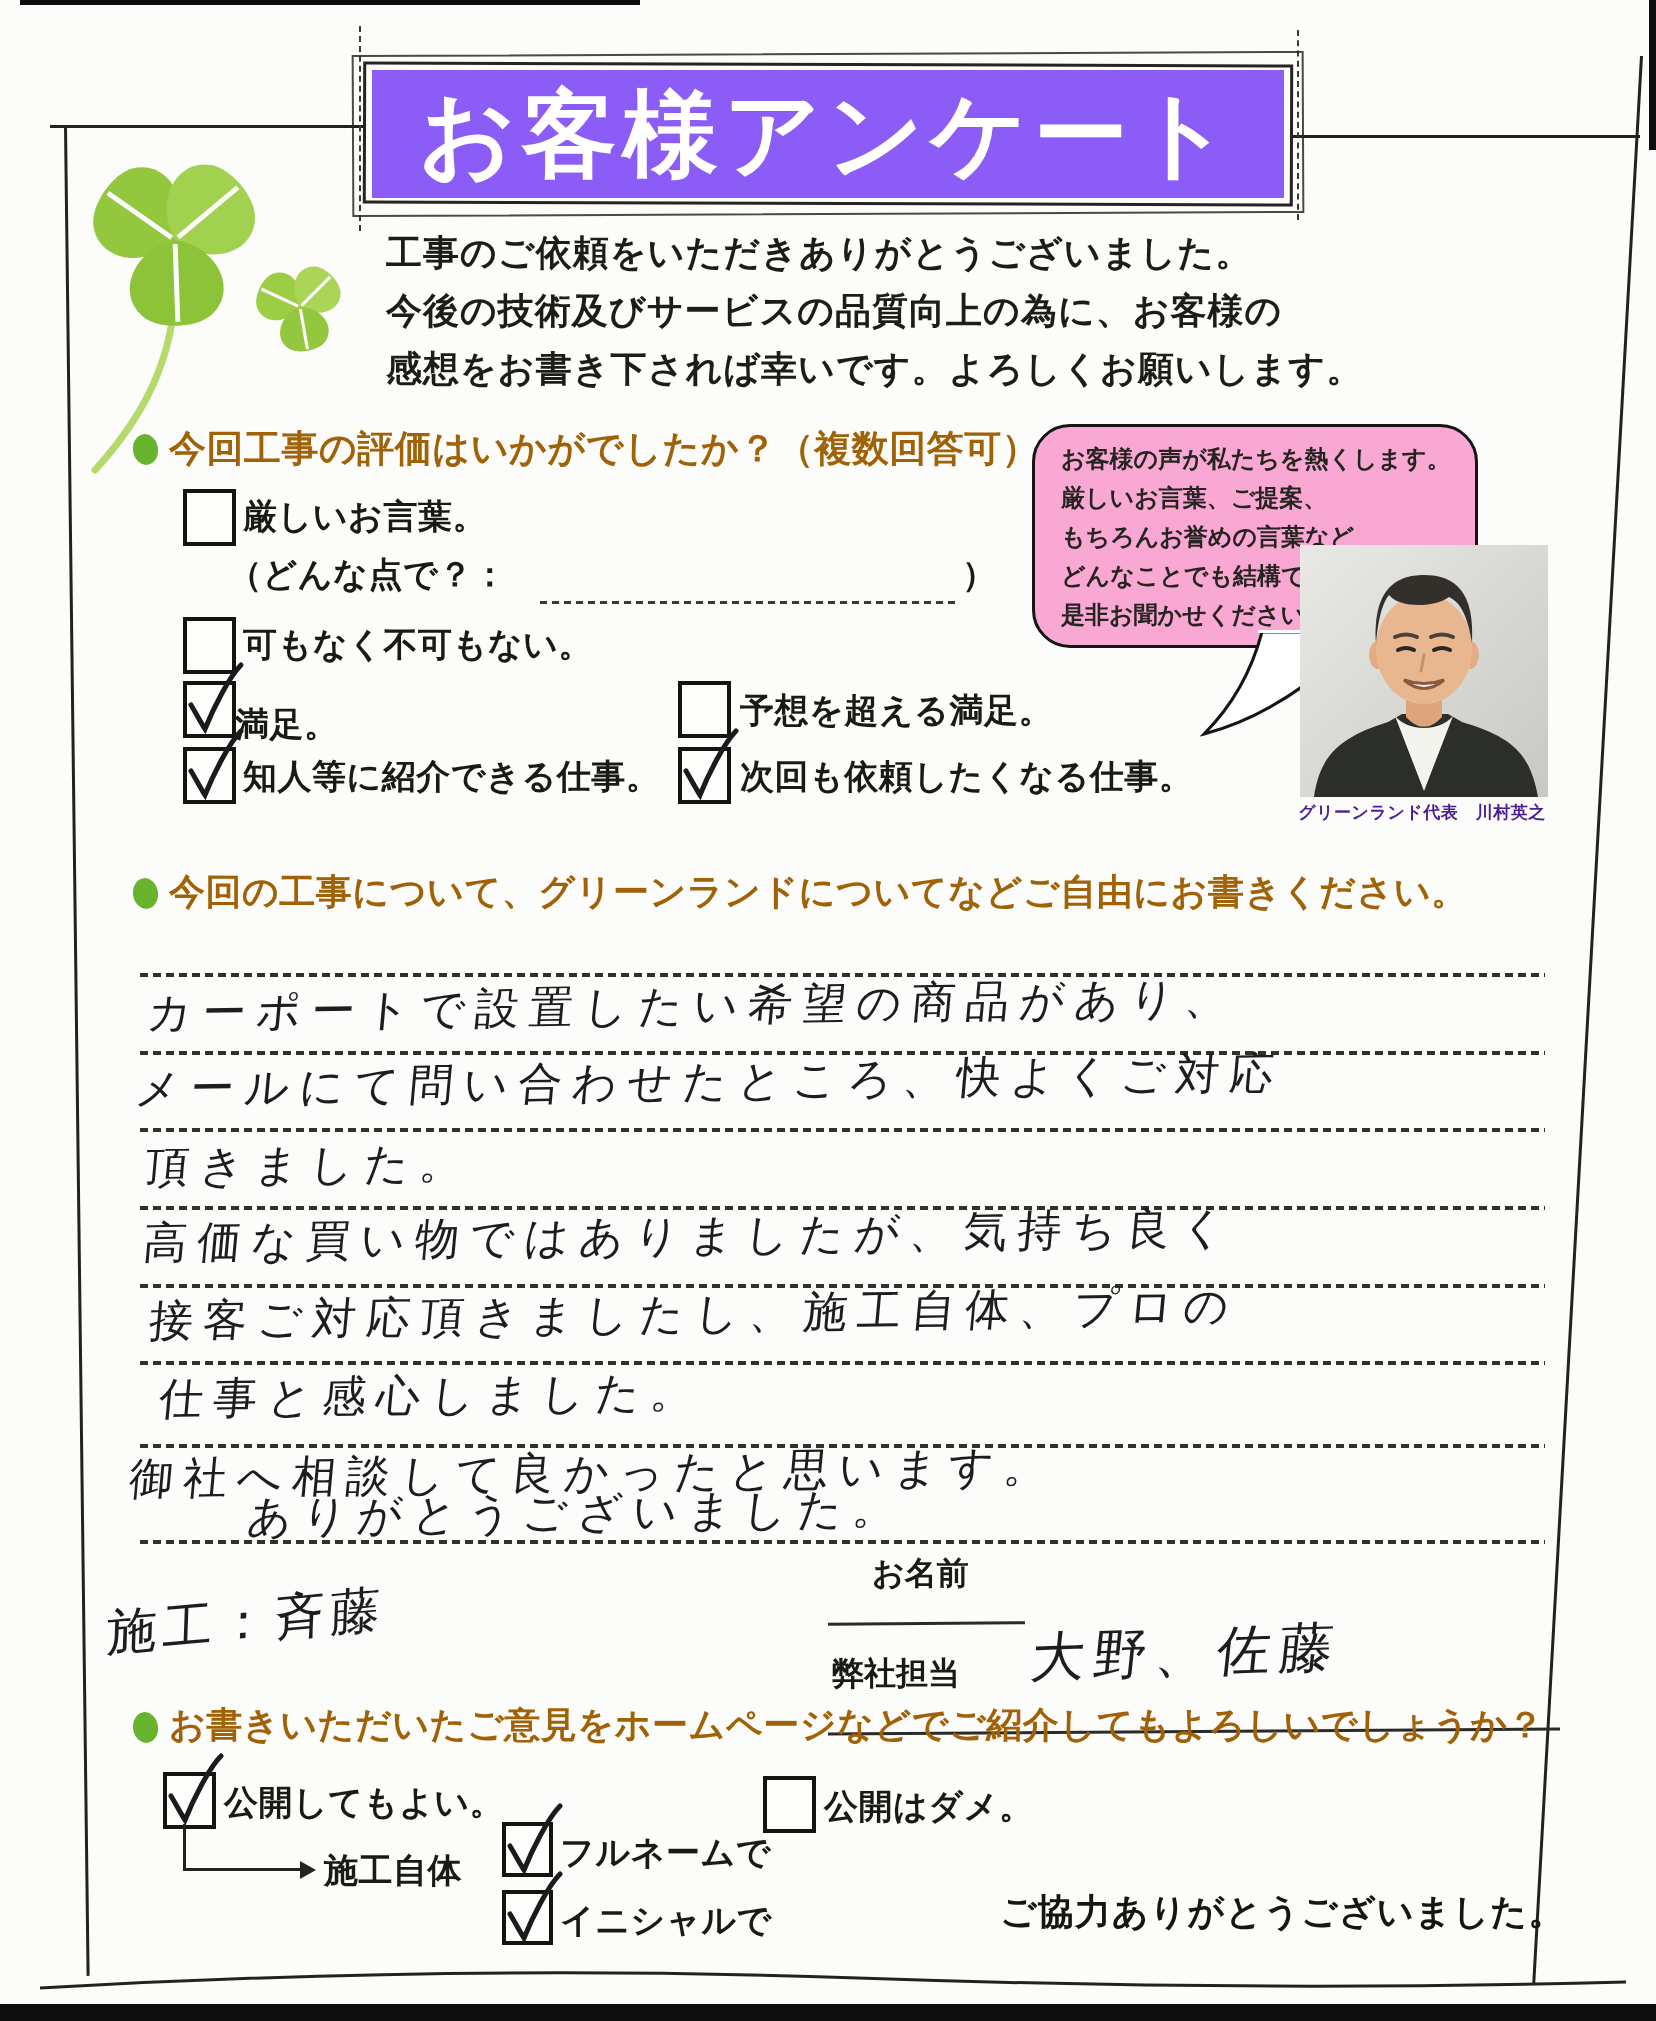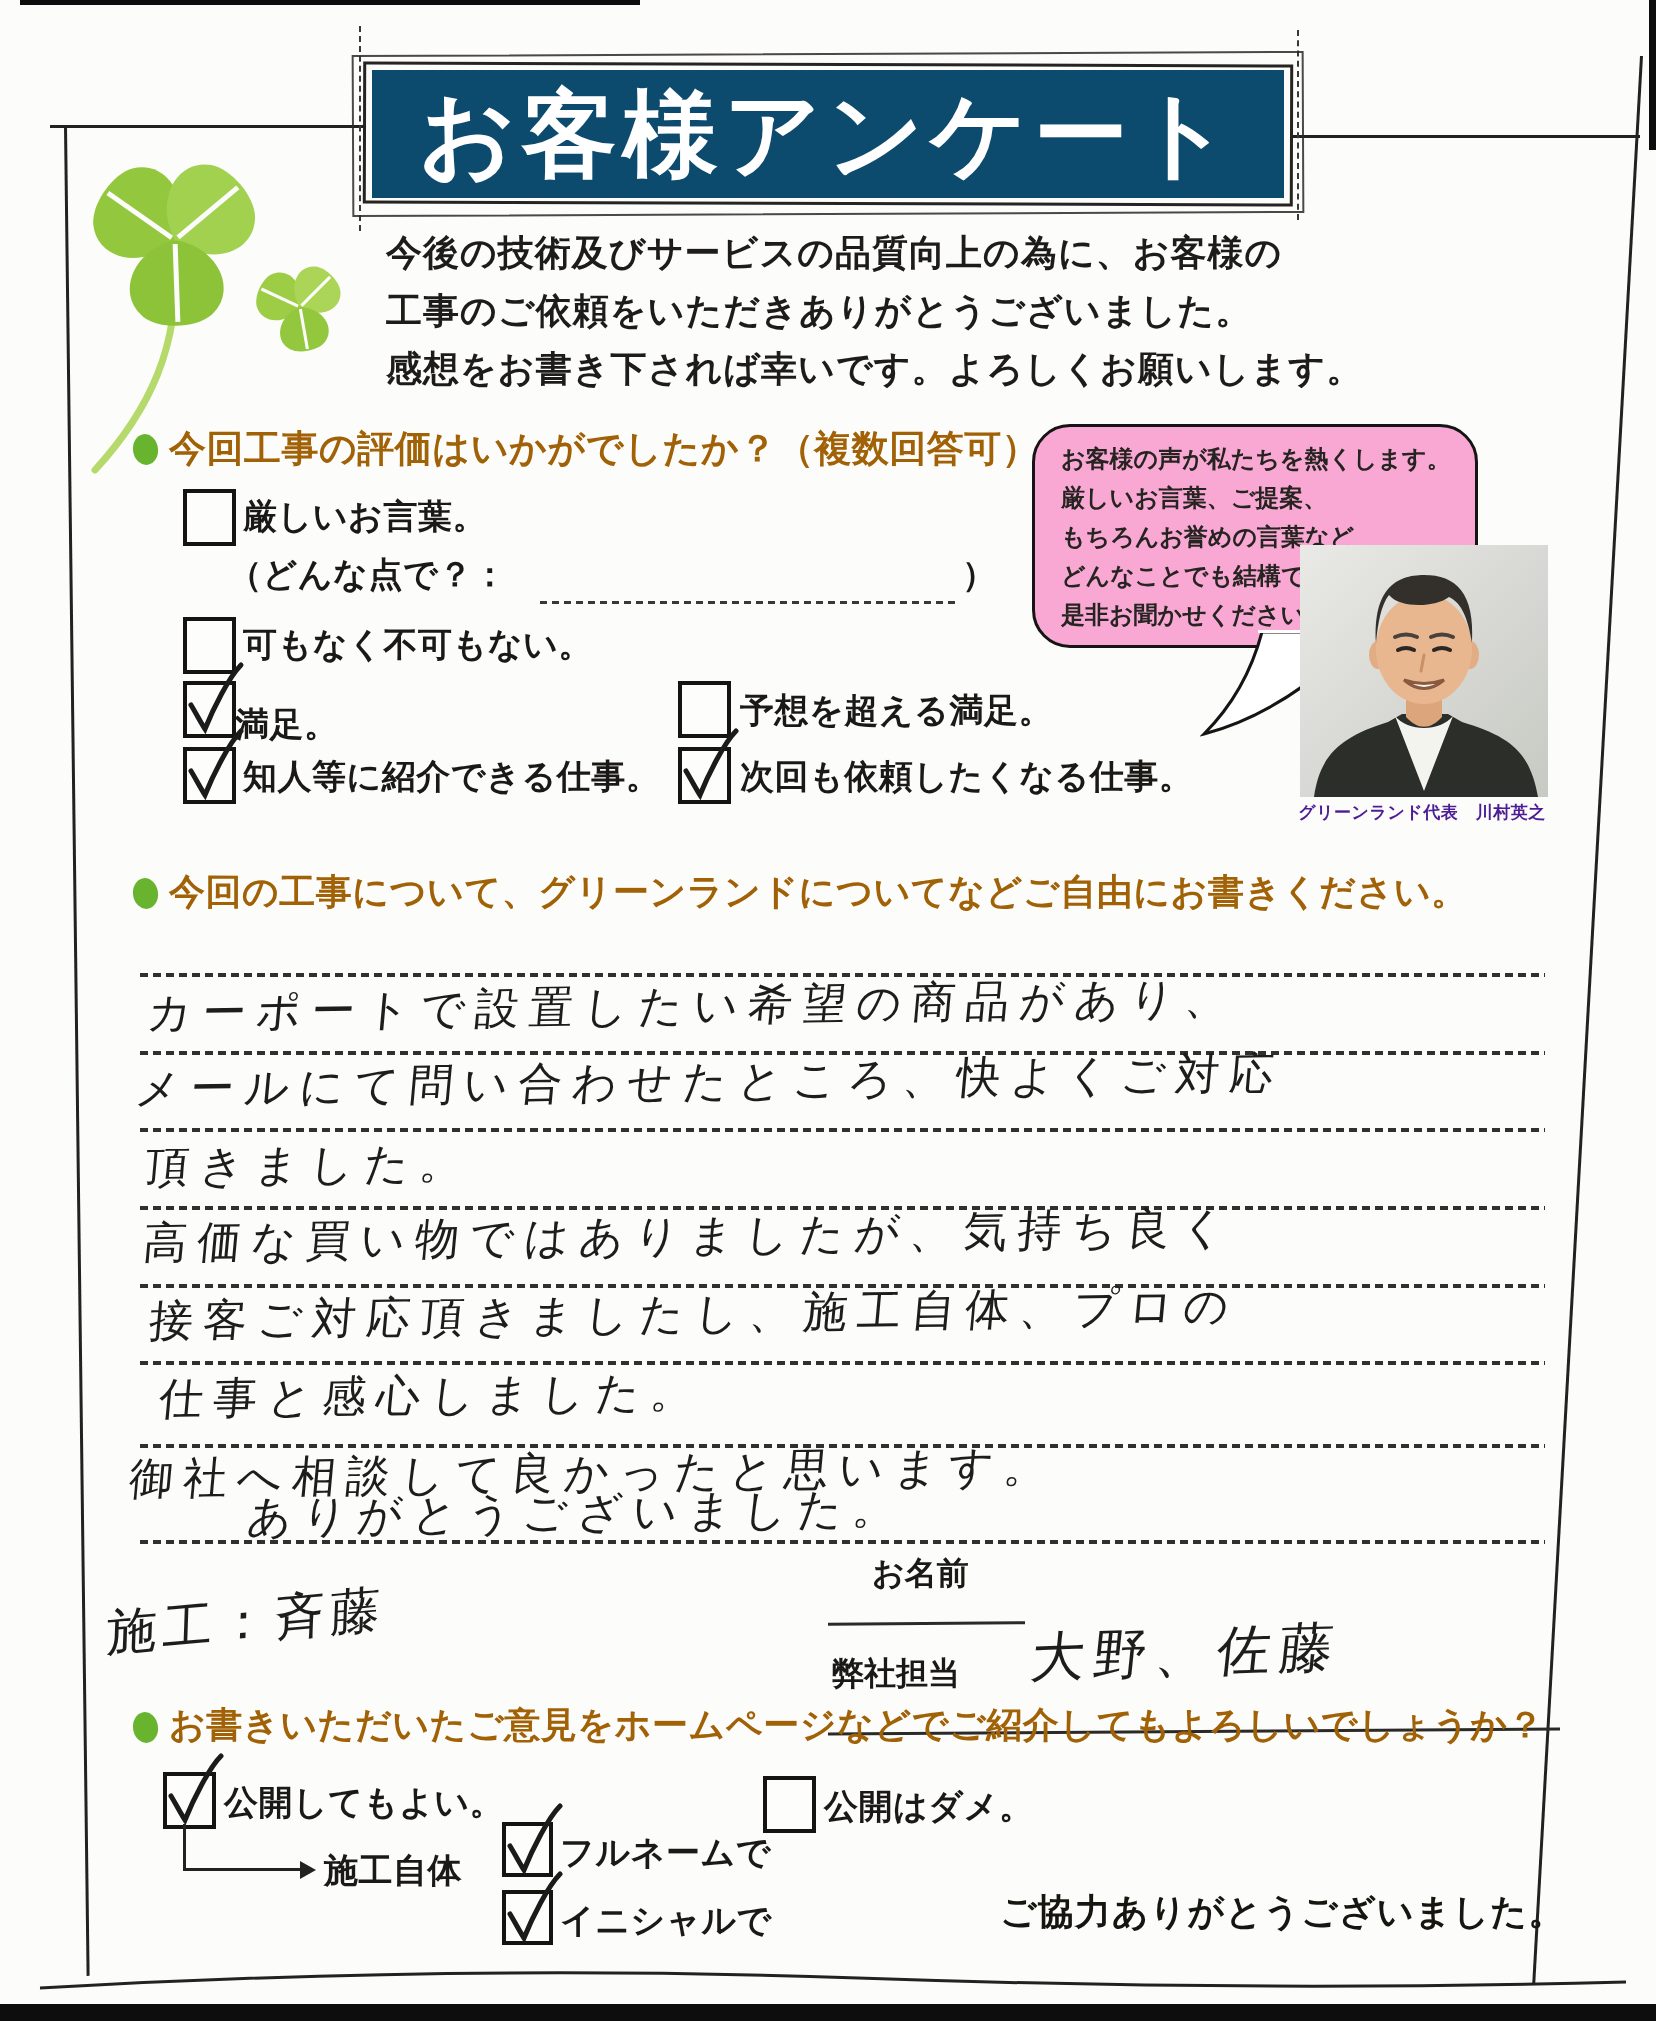--- a/index.html
+++ b/index.html
@@ -7,21 +7,21 @@
     position:relative;width:1656px;height:2021px;background:#fcfcfa;
     font-family:"Liberation Sans","DejaVu Sans",sans-serif;color:#1e1c19;
     overflow:hidden;margin:0 auto;
   }
   .abs{position:absolute;}
   
   .edge{background:#0d0d0d;}
   .frameline{background:#242220;}
   .vtick{border-left:2px dashed #3a3834;}
   
-  .banner{position:absolute;left:372px;top:70px;width:912px;height:128px;background:#0c4a6e;}
+  .banner{position:absolute;left:372px;top:70px;width:912px;height:128px;background:#8b5cf6;}
   .banner::before{content:"";position:absolute;inset:-7px -9px;border:3px solid #262320;transform:rotate(.18deg);}
   .banner::after{content:"";position:absolute;inset:-17px -20px;border:2px solid #2c2925;transform:rotate(-.25deg);opacity:.85;}
   .banner .ttl{position:relative;z-index:2;display:block;width:100%;text-align:center;
     line-height:128px;font-size:95px;font-weight:bold;color:#ffffff;letter-spacing:6px;white-space:nowrap;}
   
   .intro{left:386px;top:224px;font-size:36px;font-weight:600;line-height:58px;letter-spacing:1px;white-space:nowrap;}
   
   .dot{width:25px;height:31px;border-radius:50%;background:#68b42f;transform:rotate(-8deg);}
   .hd{font-size:37px;font-weight:bold;letter-spacing:.5px;white-space:nowrap;color:#a16207;}
   
@@ -99,22 +99,22 @@
           <path d="M0,-4 L0,-82" stroke="#fcfcfa" stroke-width="6"></path>
         </g>
     </g>
   </svg>
 
   <div class="banner">
     <span class="ttl">お客様アンケート</span>
   </div>
 
   <div class="abs intro">
+    <div>工事のご依頼をいただきありがとうございました。</div>
     <div>今後の技術及びサービスの品質向上の為に、お客様の</div>
-    <div>工事のご依頼をいただきありがとうございました。</div>
     <div>感想をお書き下されば幸いです。よろしくお願いします。</div>
   </div>
 
   <div class="abs dot" style="left:133px;top:434px;"></div>
   <div class="abs hd" style="left:169px;top:424px;">今回工事の評価はいかがでしたか？（複数回答可）</div>
 
   <div class="abs cb" style="left:183px;top:489px;">
     
   </div>
   <div class="abs cblabel" style="left:243px;top:494px;">厳しいお言葉。</div>

